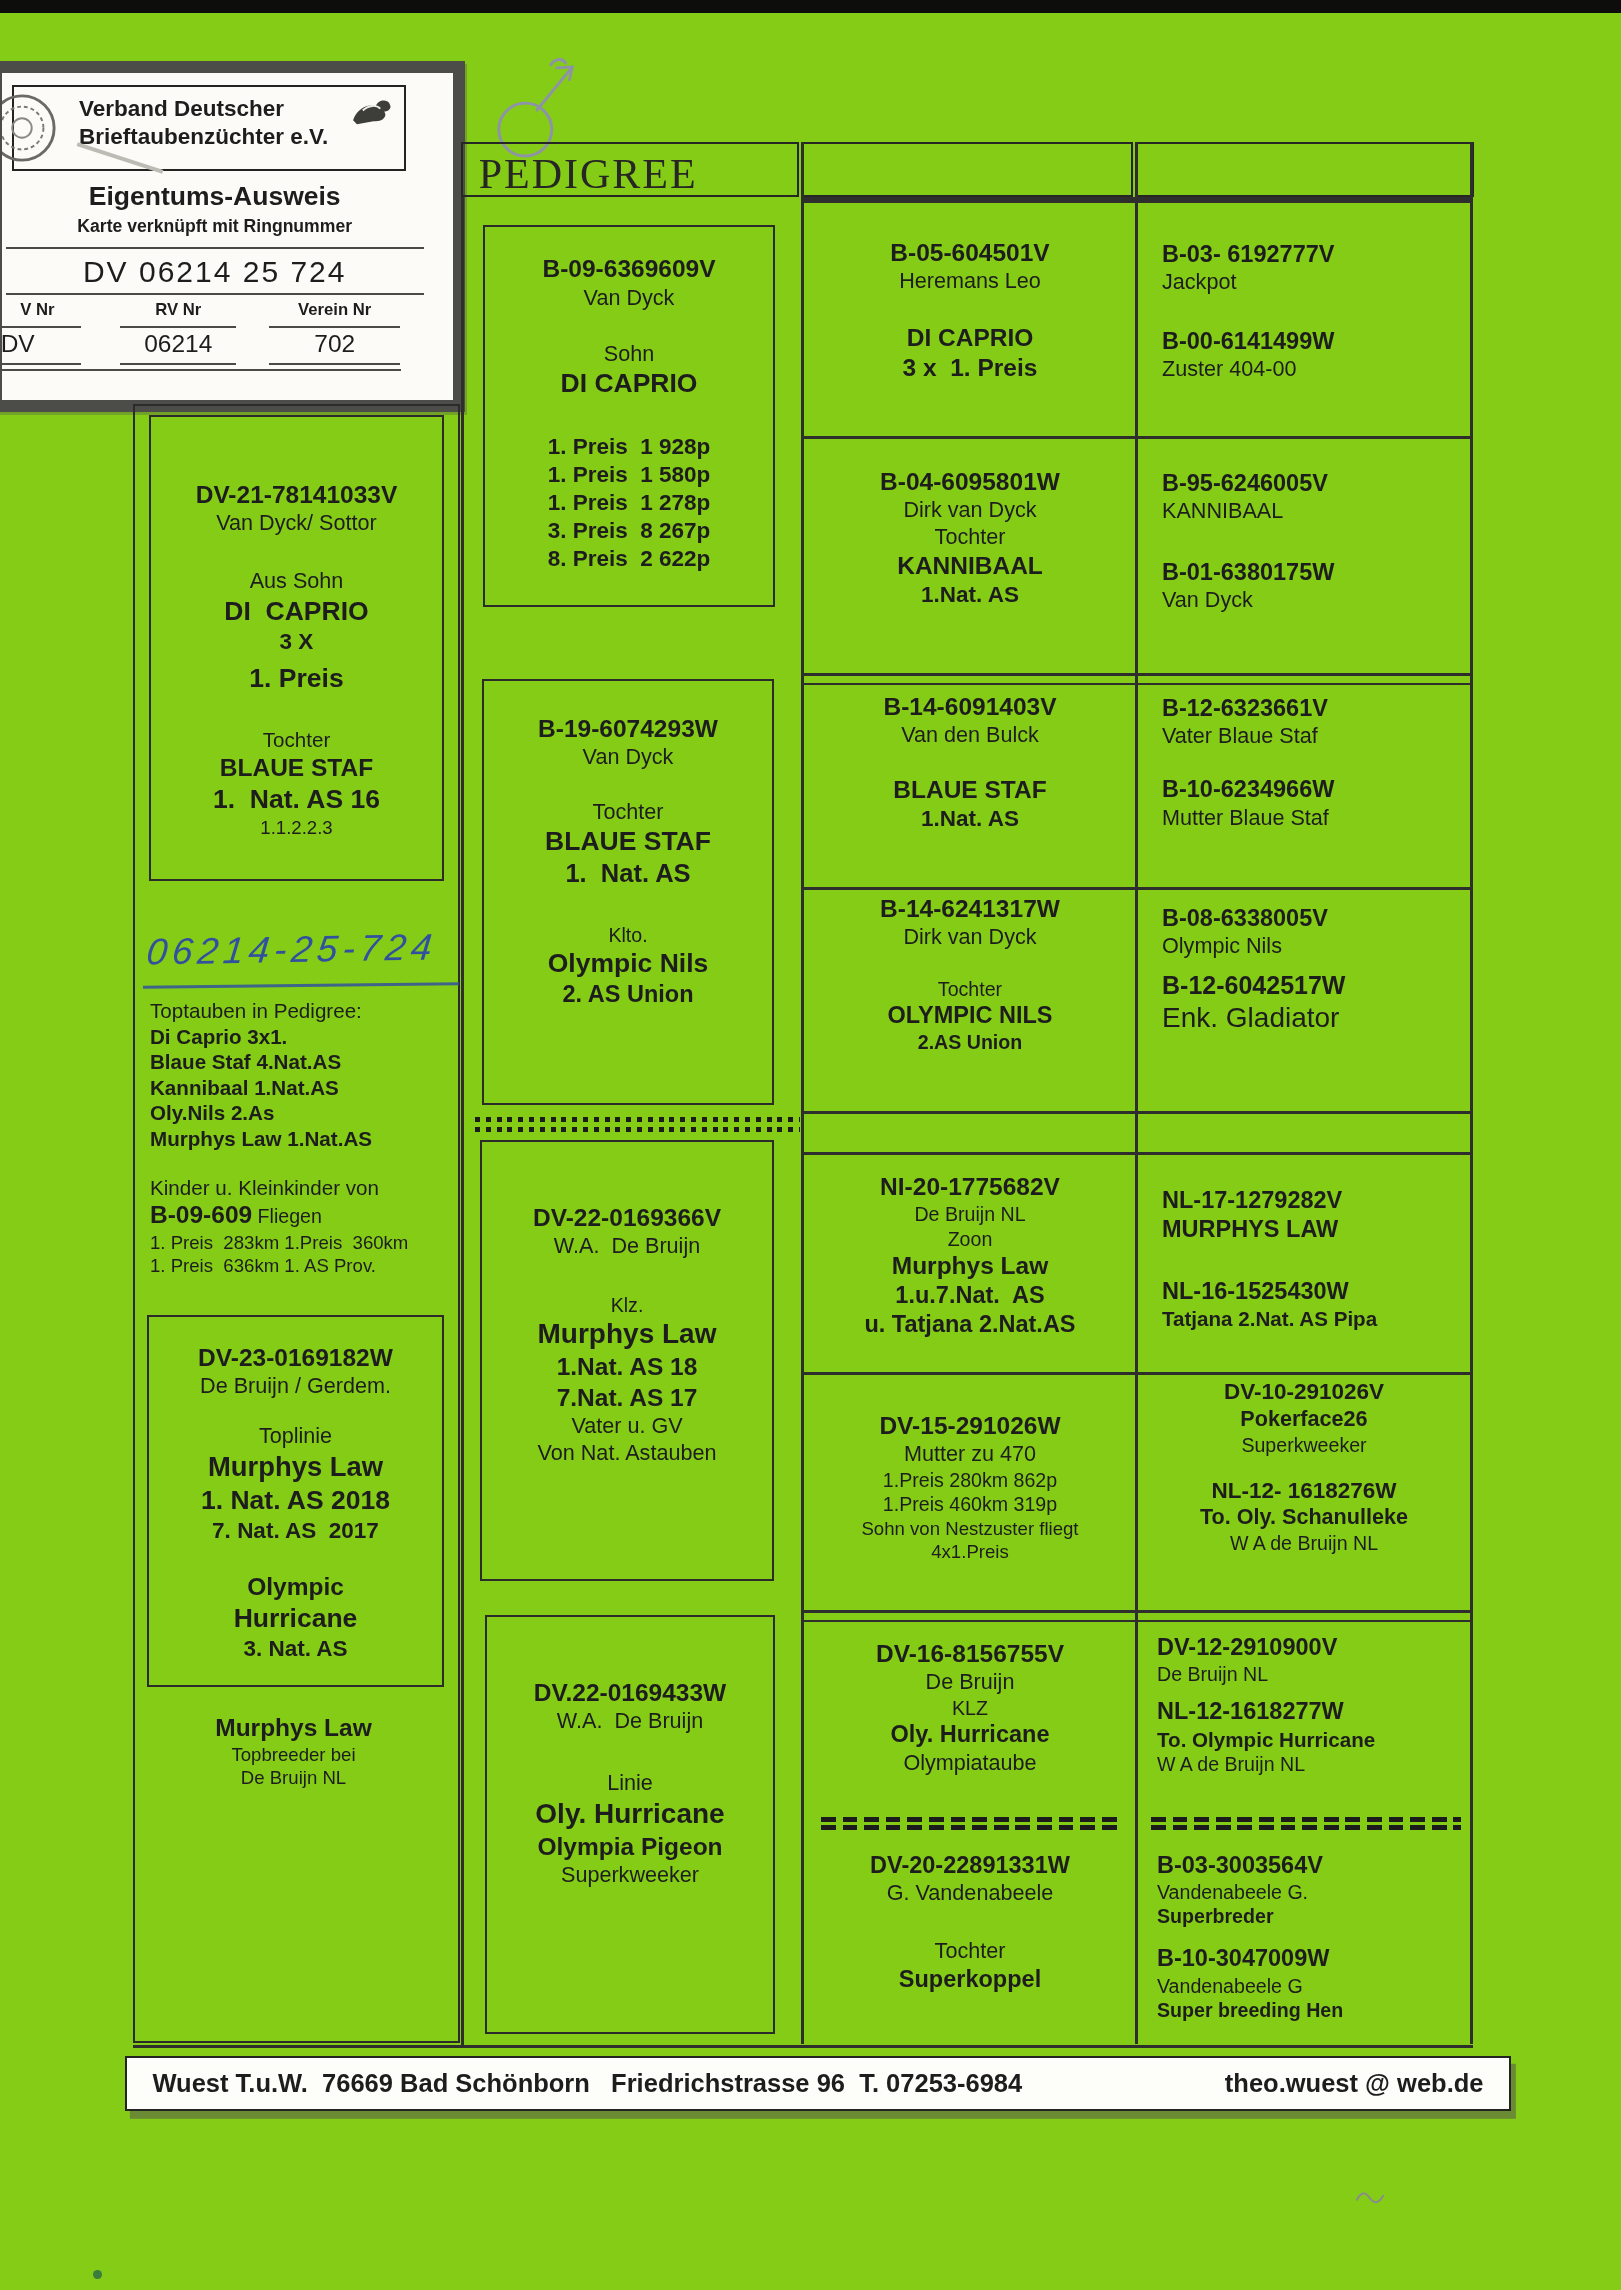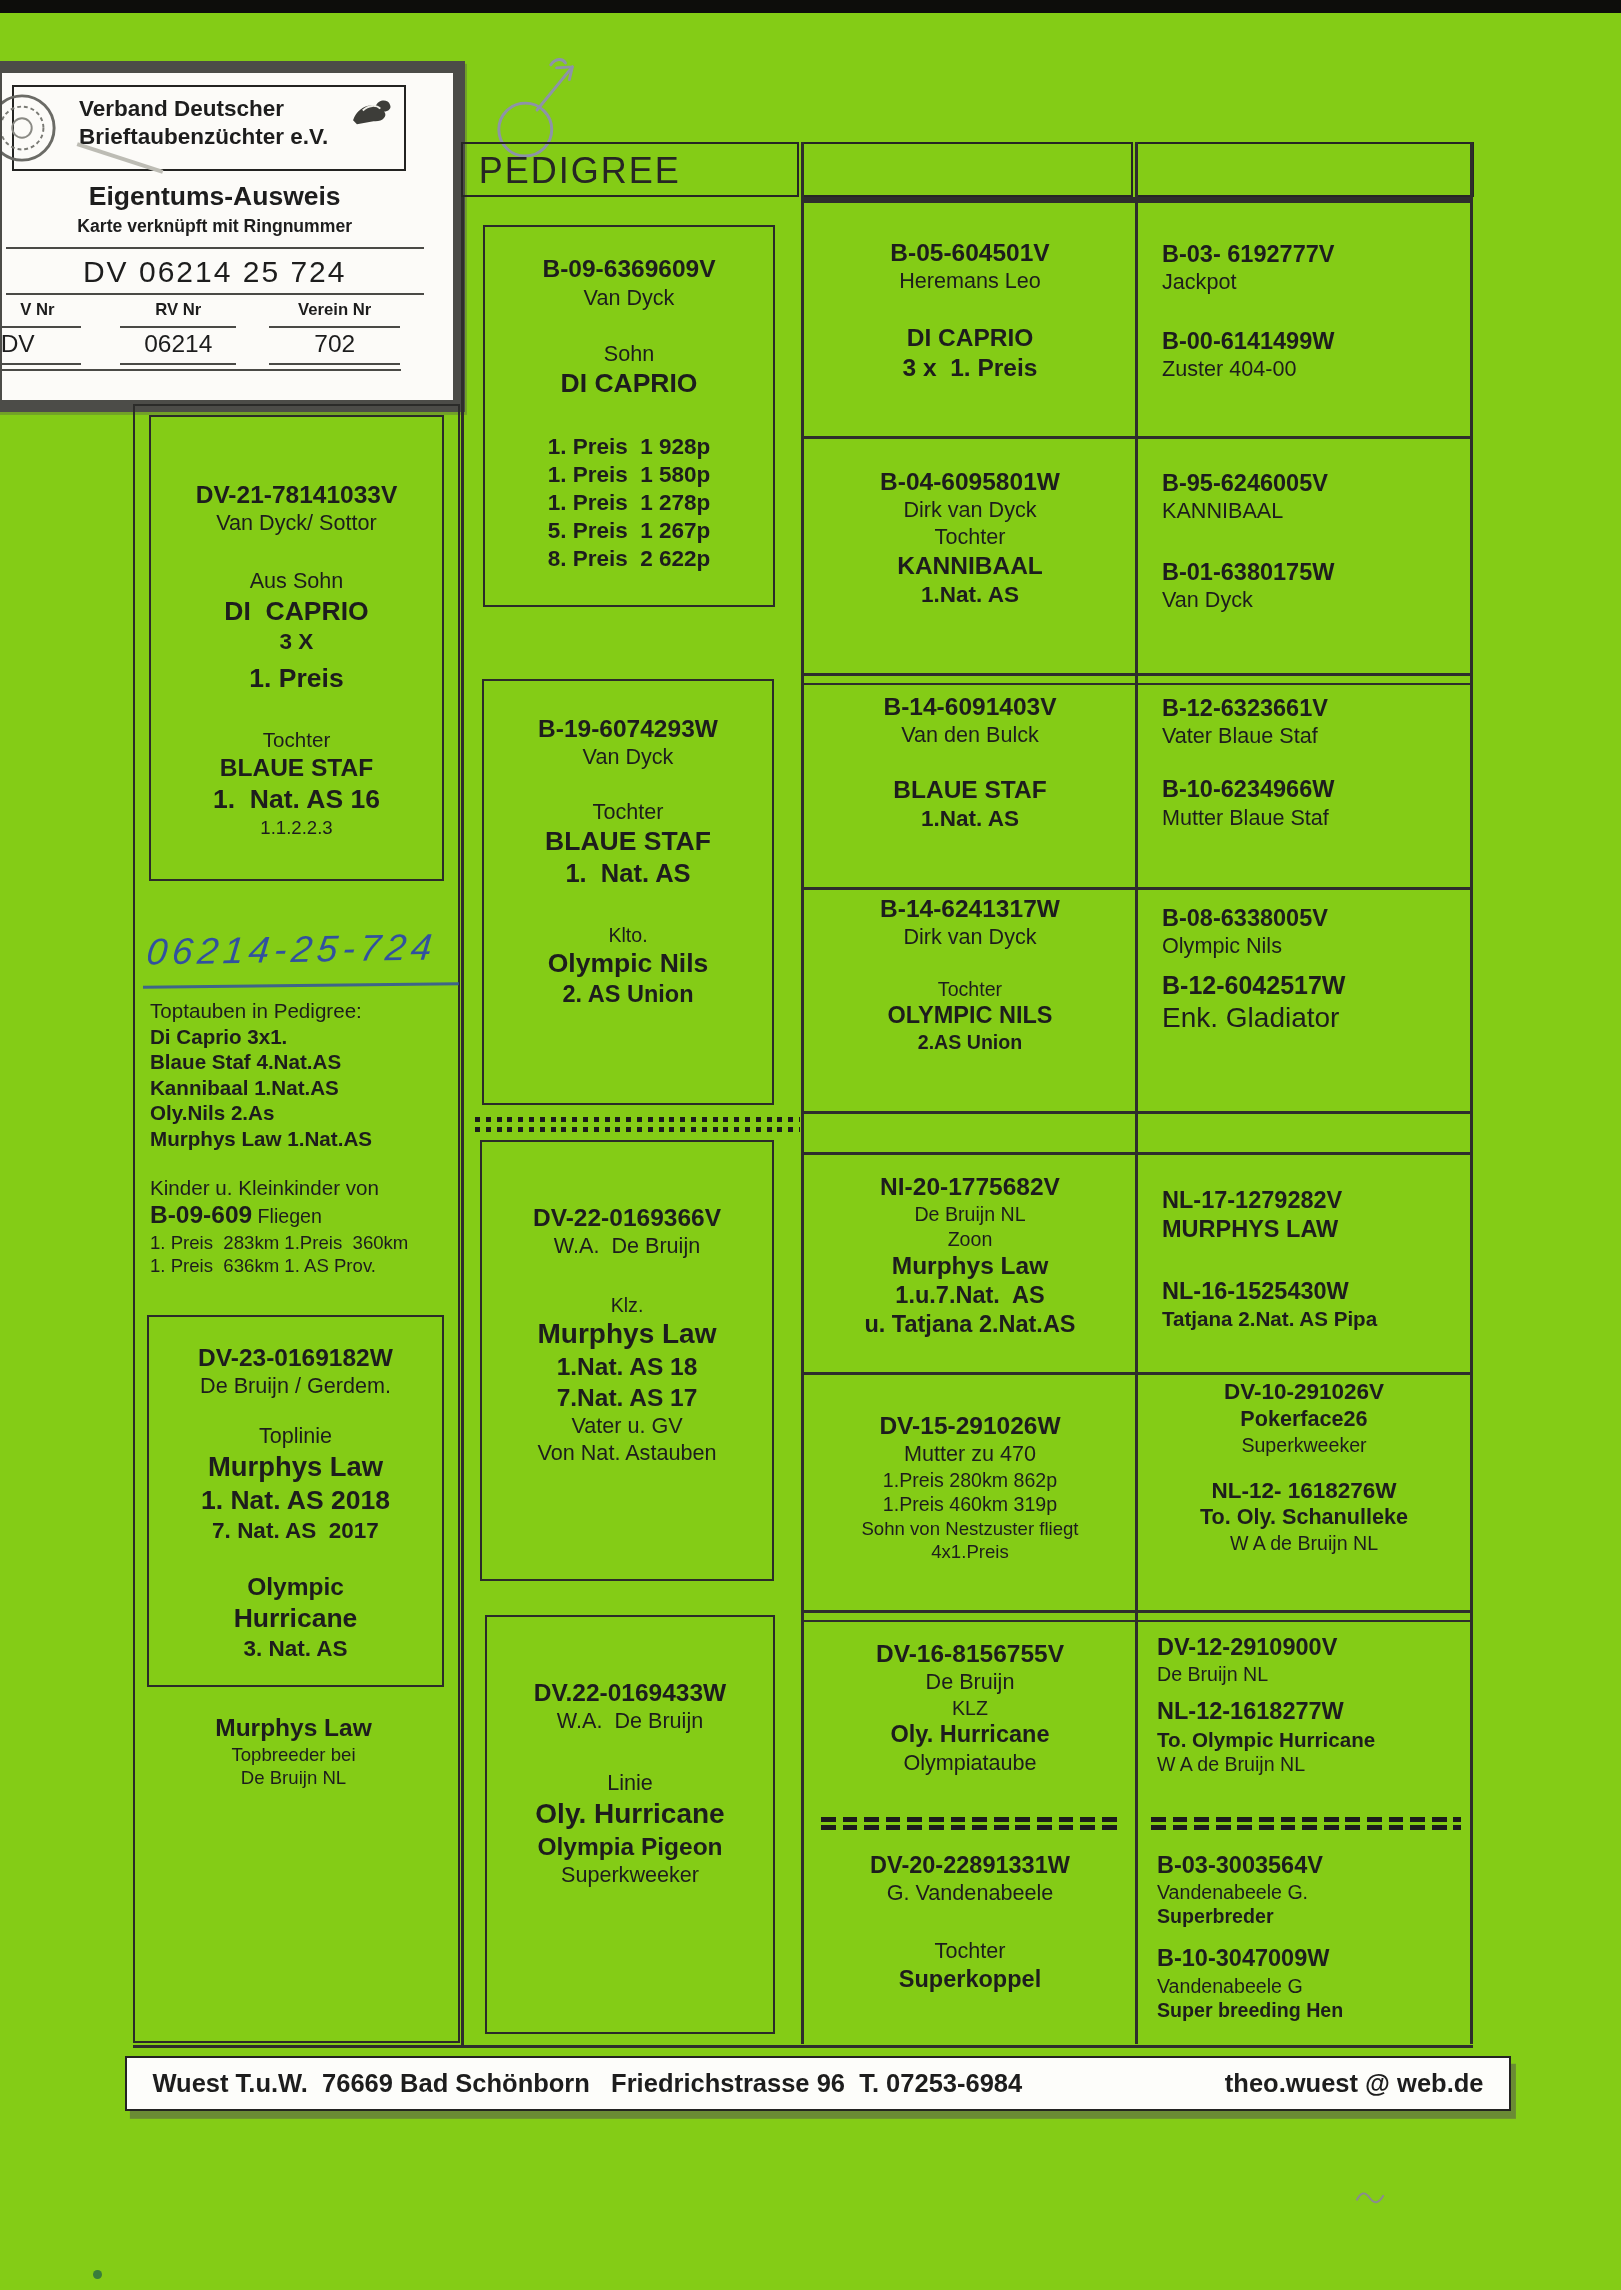--- a/index.html
+++ b/index.html
@@ -26,21 +26,21 @@
         border:12.7px solid #4c4c48;overflow:hidden;box-shadow:2px 2.9px 0 rgba(80,80,75,.35);}
   .namebox{position:absolute;left:9.8px;top:11.8px;width:390px;height:82px;border:2.9px solid #232321;}
   .orgtxt{position:absolute;left:65px;top:7.8px;font-weight:bold;font-size:22.5px;line-height:1.25;white-space:pre;}
   .cardtitle{position:absolute;left:0;top:108px;width:425px;text-align:center;font-weight:bold;font-size:26.5px;}
   .cardsub{position:absolute;left:0;top:143px;width:425px;text-align:center;font-weight:bold;font-size:17.6px;}
   .cardline{position:absolute;height:2px;background:#4a4a46;}
   .ringnr{position:absolute;left:0;top:182px;width:425px;text-align:center;font-size:30px;letter-spacing:2px;}
   .collabel{position:absolute;top:227px;font-weight:bold;font-size:16.7px;text-align:center;}
   .colvalue{position:absolute;top:257px;font-size:24.5px;text-align:center;}
   .hdrcell{position:absolute;border:2.9px solid #262624;top:142px;height:51px;background:transparent;}
-  .pedigree-title{font-family:Liberation Sans, sans-serif;font-size:36px;letter-spacing:2px;color:#262624;
+  .pedigree-title{font-family:Liberation Serif, serif;font-size:42px;letter-spacing:2px;color:#262624;
                   padding:5.9px 0 0 15.7px;}
   .footerbox{position:absolute;left:125px;top:2056px;width:1386px;height:55px;border:2.9px solid #232321;
              background:#fdfdfa;box-shadow:4.9px 7.8px 0 rgba(85,85,78,.55);
              display:flex;align-items:center;justify-content:space-between;padding:0 25.5px;box-sizing:border-box;}
   .footerbox span{font-weight:bold;font-size:25.5px;white-space:pre;}
   .handw{position:absolute;left:147px;top:929px;font-size:37px;color:#31519f;font-style:italic;
          transform:skewX(-7deg) rotate(-1deg);letter-spacing:4.9px;white-space:pre;}
   .bluerule{position:absolute;left:143px;top:984px;width:316px;height:2.9px;background:#31519f;
             transform:rotate(-0.6deg);opacity:.85;}
   .staple{position:absolute;left:61px;top:69px;width:90px;height:3.9px;background:#bdbcb4;transform:rotate(18deg);}
@@ -171,21 +171,21 @@
 
   <div class="box center" style="left:483px;top:225px;width:288px;height:378px">
     <div class="txtblock center" style="left:0;top:27.4px;width:288px">
         <div class="ln b" style="font-size: 24.5px;">B-09-6369609V</div>
         <div class="ln" style="font-size: 21.6px;">Van Dyck</div>
         <div class="ln" style="font-size: 21.6px; margin-top: 29px;">Sohn</div>
         <div class="ln b" style="font-size: 26.5px;">DI CAPRIO</div>
         <div class="ln b" style="font-size: 22.5px; margin-top: 33px;">1. Preis  1 928p</div>
         <div class="ln b" style="font-size: 22.5px;">1. Preis  1 580p</div>
         <div class="ln b" style="font-size: 22.5px;">1. Preis  1 278p</div>
-        <div class="ln b" style="font-size: 22.5px;">5. Preis  1 267p</div>
+        <div class="ln b" style="font-size: 22.5px;">3. Preis  8 267p</div>
         <div class="ln b" style="font-size: 22.5px;">8. Preis  2 622p</div>
       </div>
   </div>
   <div class="box center" style="left:482px;top:679px;width:288px;height:422px">
     <div class="txtblock center" style="left:0;top:33px;width:288px">
         <div class="ln b" style="font-size: 24.5px;">B-19-6074293W</div>
         <div class="ln" style="font-size: 21.6px;">Van Dyck</div>
         <div class="ln" style="font-size: 21.6px; margin-top: 27.4px;">Tochter</div>
         <div class="ln b" style="font-size: 26.5px;">BLAUE STAF</div>
         <div class="ln b" style="font-size: 25.5px;">1.  Nat. AS</div>

